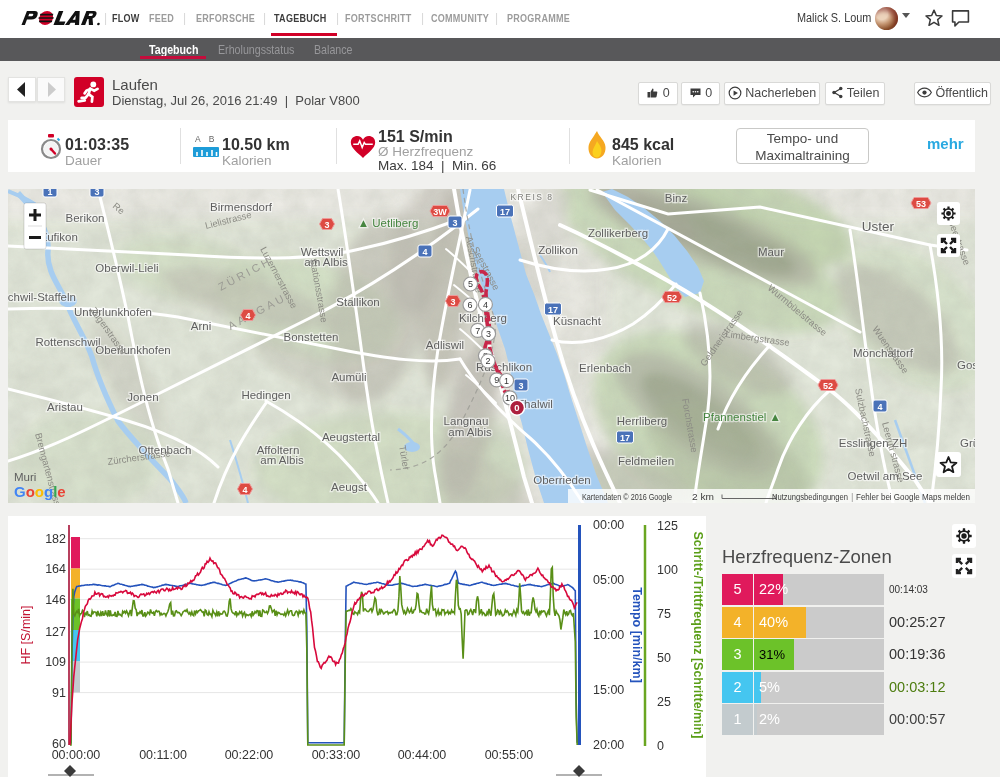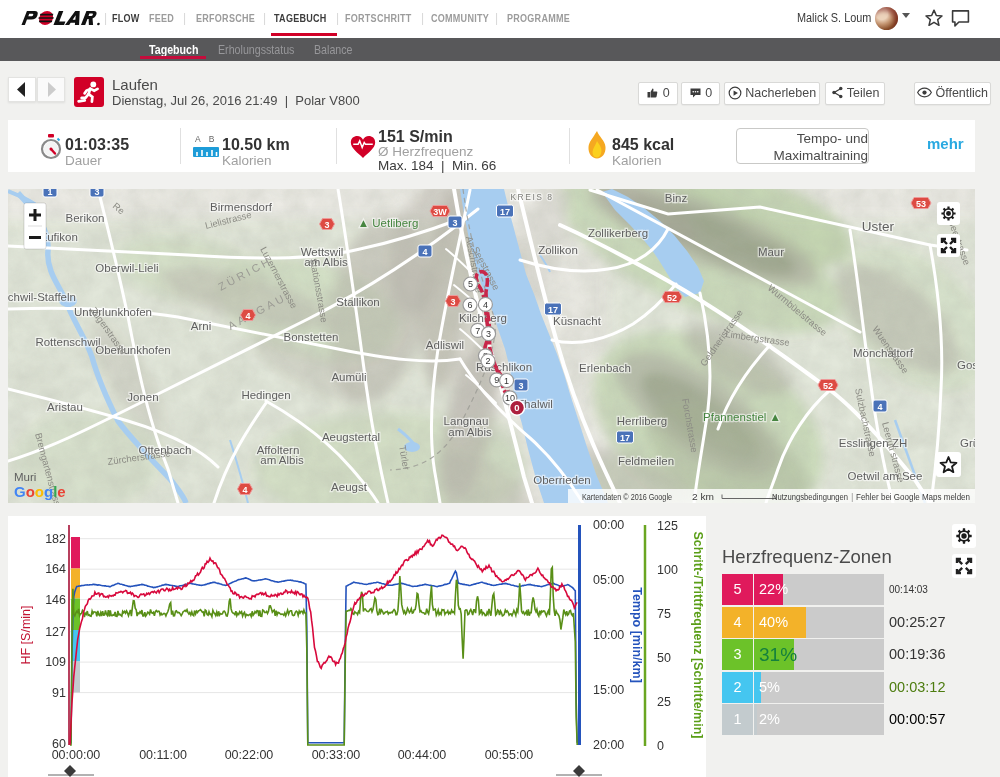--- a/index.html
+++ b/index.html
@@ -175,21 +175,21 @@
  <div class="sdiv" style="left:561px"></div>
  <svg class="abs" style="left:578px;top:11px" width="22" height="29" viewBox="0 0 22 29">
   <path d="M11 0 C13 6 19 9 19.5 16 C20 22.5 16 27.5 11 27.5 C6 27.5 2 22.5 2.5 16 C3 10.5 7 7 9 3 Z" fill="#f5a821"></path>
   <path d="M11 10 C13.5 14 15.8 16.5 15.4 20.5 C15 24.5 13 26.5 10.6 26.5 C8 26.5 6.3 24 6.6 20.6 C7 16.8 9.6 14.2 11 10 Z" fill="#fbd01e"></path>
  </svg>
  <div class="abs" style="left:604px;top:16px">
       <div class="sval">845 kcal</div>
       <div class="slab">Kalorien</div>
     </div>
  <div class="abs" style="left:728px;top:8px;width:133px;height:36px;border:1px solid #c9c9c7;border-radius:4px;
-   font-size:13.5px;color:#4a4a4a;text-align:right;line-height:17px;padding-top:1px">Tempo- und<br>Maximaltraining</div>
+   font-size:13.5px;color:#4a4a4a;text-align:center;line-height:17px;padding-top:1px">Tempo- und<br>Maximaltraining</div>
  <span class="abs" style="left:919px;top:15px;font-size:15px;font-weight:bold;color:#29a9e1">mehr</span>
 </div>
 
 <svg class="abs" style="left:8px;top:189px" width="967" height="314" viewBox="0 0 967 314">
 <defs>
  <filter id="tex" x="0" y="0" width="100%" height="100%">
   <feTurbulence type="fractalNoise" baseFrequency="0.05" numOctaves="4" seed="11"></feTurbulence>
   <feColorMatrix type="matrix" values="0 0 0 0 0.42  0 0 0 0 0.44  0 0 0 0 0.38  0 0 0 0.75 -0.18"></feColorMatrix>
  </filter>
  <filter id="tex2" x="0" y="0" width="100%" height="100%">
@@ -552,32 +552,32 @@
 <div class="abs" style="left:759px;top:574px;height:31px;line-height:31px;font-size:14.5px;color:#fff">22%</div>
 <div class="abs" style="left:889px;top:574px;height:31px;line-height:31px;font-size:10px;color:#333">00:14:03</div>
 <div class="abs" style="left:722px;top:606.5px;width:31px;height:31px;background:#f3b229;color:#fff;font-size:14.5px;text-align:center;line-height:31px">4</div>
 <div class="abs" style="left:754px;top:606.5px;width:130px;height:31px;background:#cbcbcb"></div>
 <div class="abs" style="left:754px;top:606.5px;width:52px;height:31px;background:#f3b229"></div>
 <div class="abs" style="left:759px;top:606.5px;height:31px;line-height:31px;font-size:14.5px;color:#fff">40%</div>
 <div class="abs" style="left:889px;top:606.5px;height:31px;line-height:31px;font-size:14.5px;color:#333">00:25:27</div>
 <div class="abs" style="left:722px;top:639.0px;width:31px;height:31px;background:#6cc229;color:#fff;font-size:14.5px;text-align:center;line-height:31px">3</div>
 <div class="abs" style="left:754px;top:639.0px;width:130px;height:31px;background:#cbcbcb"></div>
 <div class="abs" style="left:754px;top:639.0px;width:40px;height:31px;background:#6cc229"></div>
-<div class="abs" style="left:759px;top:639.0px;height:31px;line-height:31px;font-size:19px;color:#15803d">31%</div>
+<div class="abs" style="left:759px;top:639.0px;height:31px;line-height:31px;font-size:13px;color:#000000">31%</div>
 <div class="abs" style="left:889px;top:639.0px;height:31px;line-height:31px;font-size:14.5px;color:#333">00:19:36</div>
 <div class="abs" style="left:722px;top:671.5px;width:31px;height:31px;background:#45c6f0;color:#fff;font-size:14.5px;text-align:center;line-height:31px">2</div>
 <div class="abs" style="left:754px;top:671.5px;width:130px;height:31px;background:#cbcbcb"></div>
 <div class="abs" style="left:754px;top:671.5px;width:7px;height:31px;background:#45c6f0"></div>
 <div class="abs" style="left:759px;top:671.5px;height:31px;line-height:31px;font-size:14.5px;color:#fff">5%</div>
 <div class="abs" style="left:889px;top:671.5px;height:31px;line-height:31px;font-size:14.5px;color:#4d7c0f">00:03:12</div>
 <div class="abs" style="left:722px;top:704.0px;width:31px;height:31px;background:#c3cbce;color:#fff;font-size:14.5px;text-align:center;line-height:31px">1</div>
 <div class="abs" style="left:754px;top:704.0px;width:130px;height:31px;background:#cbcbcb"></div>
 <div class="abs" style="left:754px;top:704.0px;width:3px;height:31px;background:#c3cbce"></div>
 <div class="abs" style="left:759px;top:704.0px;height:31px;line-height:31px;font-size:14.5px;color:#fff">2%</div>
-<div class="abs" style="left:889px;top:704.0px;height:31px;line-height:31px;font-size:14.5px;color:#000000">00:00:57</div>
+<div class="abs" style="left:889px;top:704.0px;height:31px;line-height:31px;font-size:14.5px;color:#404040">00:00:57</div>
 <div class="abs" style="left:952px;top:524px;width:24px;height:24px;background:#fff;border-radius:3px">
 <svg width="24" height="24" viewBox="0 0 24 24">
       <g transform="translate(12,12)">
         <path d="M0.0 -7.7 L0.4 -7.7 L0.8 -7.7 L1.2 -7.6 L1.2 -5.6 L1.5 -5.5 L1.8 -5.4 L2.0 -5.3 L2.3 -5.2 L2.6 -5.1 L2.8 -4.9 L3.1 -4.8 L4.5 -6.2 L4.8 -6.0 L5.2 -5.7 L5.4 -5.4 L5.7 -5.2 L6.0 -4.8 L6.2 -4.5 L4.8 -3.1 L4.9 -2.9 L5.1 -2.6 L5.2 -2.3 L5.3 -2.0 L5.4 -1.8 L5.5 -1.5 L5.6 -1.2 L7.6 -1.2 L7.7 -0.8 L7.7 -0.4 L7.7 -0.0 L7.7 0.4 L7.7 0.8 L7.6 1.2 L5.6 1.2 L5.5 1.5 L5.4 1.8 L5.3 2.0 L5.2 2.3 L5.1 2.6 L4.9 2.8 L4.8 3.1 L6.2 4.5 L6.0 4.8 L5.7 5.2 L5.4 5.4 L5.2 5.7 L4.8 6.0 L4.5 6.2 L3.1 4.8 L2.8 4.9 L2.6 5.1 L2.3 5.2 L2.0 5.3 L1.8 5.4 L1.5 5.5 L1.2 5.6 L1.2 7.6 L0.8 7.7 L0.4 7.7 L0.0 7.7 L-0.4 7.7 L-0.8 7.7 L-1.2 7.6 L-1.2 5.6 L-1.5 5.5 L-1.8 5.4 L-2.0 5.3 L-2.3 5.2 L-2.6 5.1 L-2.9 4.9 L-3.1 4.8 L-4.5 6.2 L-4.8 6.0 L-5.2 5.7 L-5.4 5.4 L-5.7 5.2 L-6.0 4.8 L-6.2 4.5 L-4.8 3.1 L-4.9 2.9 L-5.1 2.6 L-5.2 2.3 L-5.3 2.0 L-5.4 1.8 L-5.5 1.5 L-5.6 1.2 L-7.6 1.2 L-7.7 0.8 L-7.7 0.4 L-7.7 0.0 L-7.7 -0.4 L-7.7 -0.8 L-7.6 -1.2 L-5.6 -1.2 L-5.5 -1.5 L-5.4 -1.8 L-5.3 -2.0 L-5.2 -2.3 L-5.1 -2.6 L-4.9 -2.9 L-4.8 -3.1 L-6.2 -4.5 L-6.0 -4.8 L-5.7 -5.2 L-5.4 -5.4 L-5.2 -5.7 L-4.8 -6.0 L-4.5 -6.2 L-3.1 -4.8 L-2.9 -4.9 L-2.6 -5.1 L-2.3 -5.2 L-2.0 -5.3 L-1.8 -5.4 L-1.5 -5.5 L-1.2 -5.6 L-1.2 -7.6 L-0.8 -7.7 L-0.4 -7.7 Z" fill="#1c1c1c"></path>
         <circle r="4.1" fill="#fff"></circle>
         <circle r="2.7" fill="#1c1c1c"></circle>
       </g>
     </svg></div>
 <div class="abs" style="left:952px;top:554px;width:24px;height:24px;background:#fff;border-radius:3px">
 <svg width="24" height="24" viewBox="0 0 24 24">

